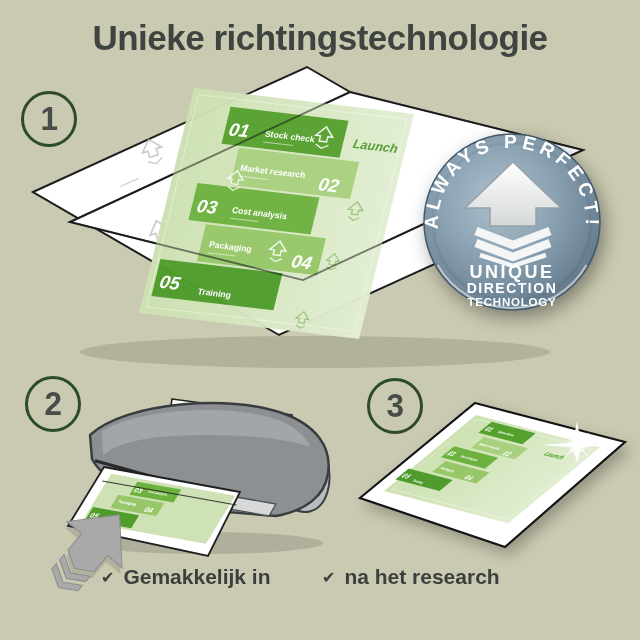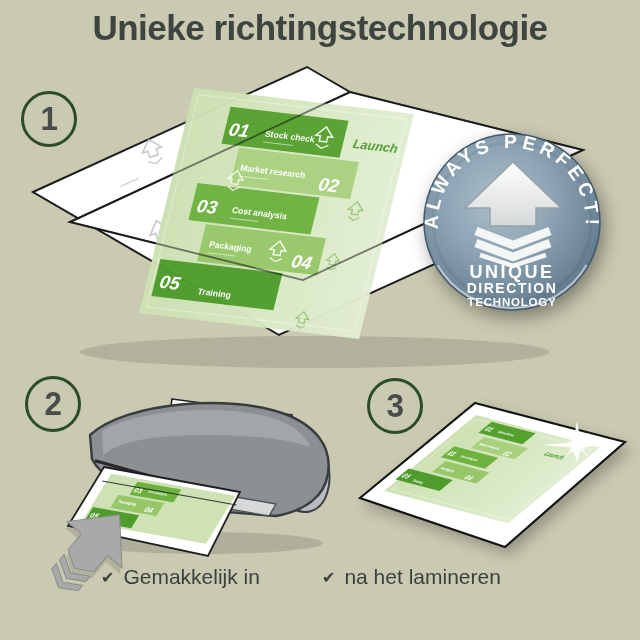--- a/index.html
+++ b/index.html
@@ -1,29 +1,29 @@
 <!DOCTYPE html>
 <html><head>
 <meta charset="utf-8">
 <style>
   html,body{margin:0;padding:0;}
   body{font-family:"Liberation Sans","DejaVu Sans",sans-serif;}
   .stage{position:relative;width:640px;height:640px;background:#cacab2;overflow:hidden;}
   .stage svg{position:absolute;overflow:visible;}
-  .page-title{position:absolute;left:0;top:8px;width:640px;text-align:center;
+  .page-title{position:absolute;left:0;top:18px;width:640px;text-align:center;
     font-size:35px;font-weight:700;letter-spacing:-0.5px;color:#3e4440;}
   .step-circle{position:absolute;width:56px;height:56px;border:3px solid #2c4c28;border-radius:50%;
     display:flex;align-items:center;justify-content:center;box-sizing:border-box;}
   .step-circle span{font-size:33px;font-weight:700;color:#494d4a;transform:scaleX(.95);}
   .circle-1{left:21px;top:91px;}
   .circle-2{left:25px;top:376px;}
   .circle-3{left:367px;top:378px;}
   .caption{position:absolute;display:flex;gap:9px;color:#3c403d;}
   .caption .check{font-size:16px;line-height:1;margin-top:4px;}
-  .caption .lines{font-size:21px;font-weight:400;line-height:1.08;}
+  .caption .lines{font-size:21px;font-weight:700;line-height:1.08;}
   .cap-2{left:101px;top:566px;}
   .cap-3{left:322px;top:566px;}
   .badge-svg{filter:drop-shadow(4px 7px 9px rgba(0,0,0,0.38));}
   .scene3-svg{filter:drop-shadow(5px 7px 7px rgba(0,0,0,0.26));}
   text{font-family:"Liberation Sans","DejaVu Sans",sans-serif;}
   .blk-num{font-style:italic;font-weight:700;fill:#ffffff;}
   .blk-lbl{font-weight:700;fill:#ffffff;}
   .launch-txt{font-weight:700;font-style:italic;fill:#4f9e2d;}
   .badge-txt{font-weight:700;fill:#ffffff;}
 </style>
@@ -236,19 +236,19 @@
 
   <div class="caption cap-2">
     <span class="check">✔</span>
     <div class="lines">
       <div>Gemakkelijk in</div>
     </div>
   </div>
   <div class="caption cap-3">
     <span class="check">✔</span>
     <div class="lines">
-      <div>na het lamineren</div>
+      <div>na het research</div>
     </div>
   </div>
 
   <div class="page-title">Unieke richtingstechnologie</div>
 
 </div>
 
 </body></html>

